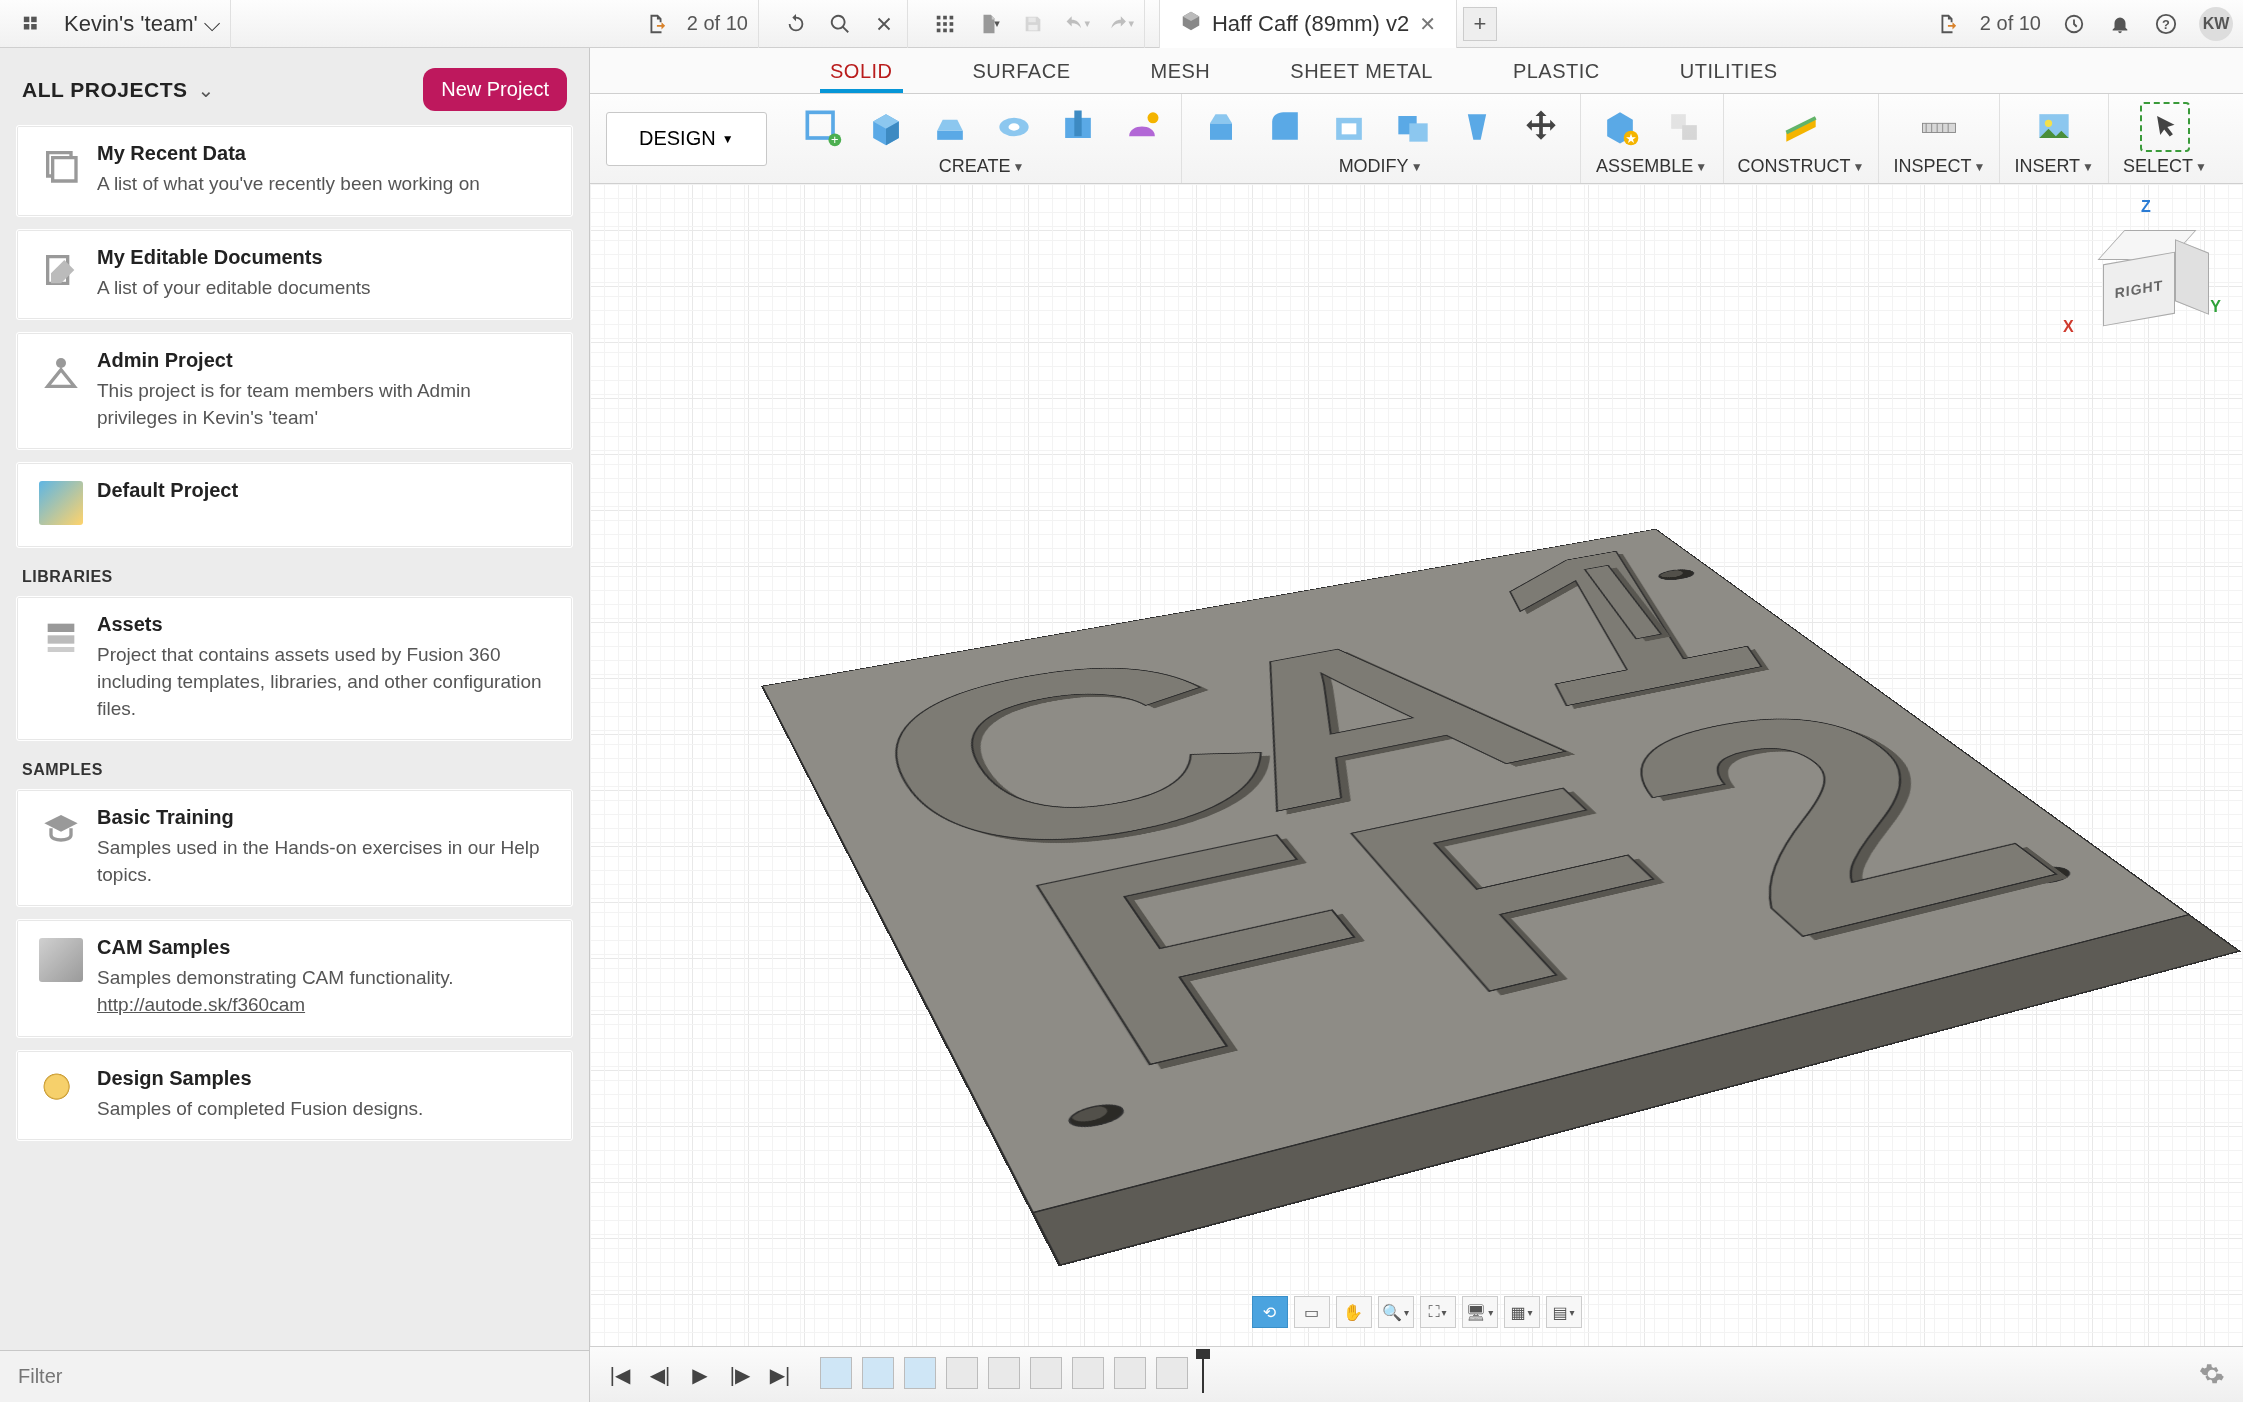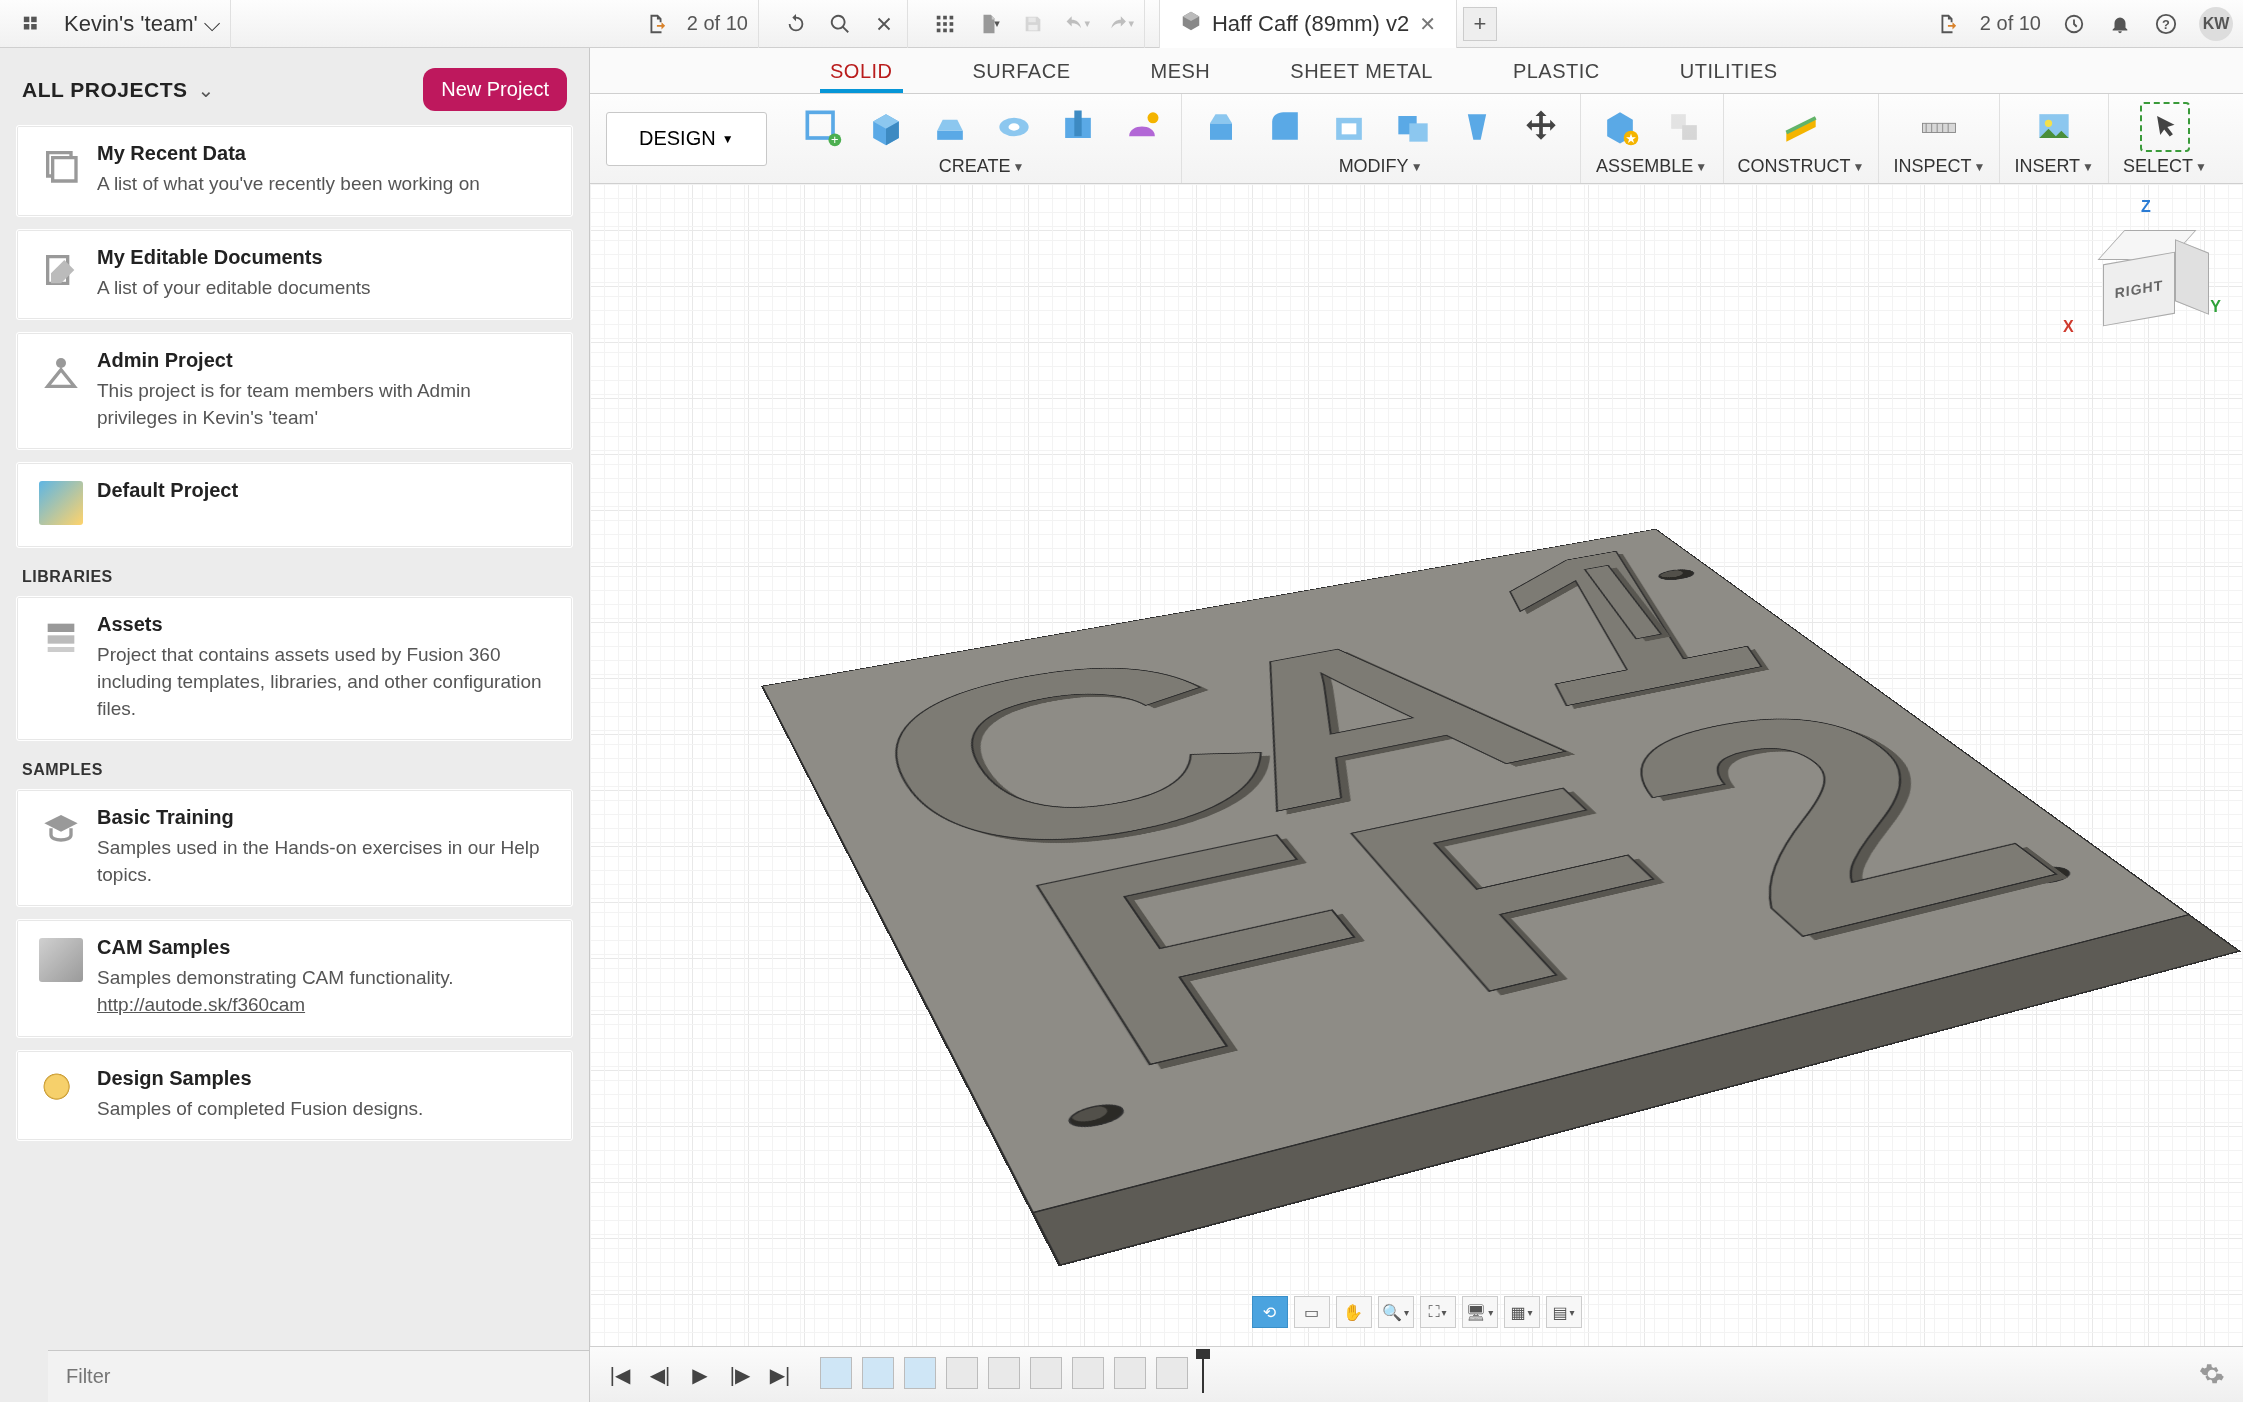--- a/index.html
+++ b/index.html
@@ -30,21 +30,21 @@
 .sidebar-head .spacer{flex:1;}
 .newproj-btn { background:#be185d; color:#fff; border:none; border-radius:12px; padding:10px 18px; font-size:20px; cursor:pointer;}
 .side-scroll { flex:1; overflow-y:auto; padding:0 16px 12px;}
 .section-label { font-weight:700; color:#333; font-size:16px; letter-spacing:.5px; margin:20px 6px 10px;}
 .card { background:#fff; border:1px solid #fff; border-radius:3px; padding:16px 18px 18px 80px; position:relative; margin-bottom:12px; cursor:pointer; min-height:86px; box-shadow:inset 0 0 0 1px #e7e7e7;}
 .card .icon-slot { position:absolute; left:22px; top:18px; width:44px; height:44px; display:flex; align-items:center; justify-content:center;}
 .card .icon-slot svg{width:40px;height:40px;fill:#888;}
 .card .c-title { font-weight:700; color:#222; margin-bottom:6px; font-size:20px;}
 .card .c-desc { color:#555; font-size:19px; line-height:1.4;}
 .card .c-desc a{color:#555;}
-.side-filter { height:52px; border-top:1px solid #c8c8c8; background:#f2f2f2; display:flex; align-items:center; padding:0 18px;margin-left:48px;}
+.side-filter { height:52px; border-top:1px solid #c8c8c8; background:#f2f2f2; display:flex; align-items:center; padding:0 18px;}
 .side-filter input { width:100%; border:none; background:transparent; font-size:20px; color:#666; outline:none;} 
 
 
 .side-scroll::-webkit-scrollbar{width:14px;}
 .side-scroll::-webkit-scrollbar-track{background:#ececec;}
 .side-scroll::-webkit-scrollbar-thumb{background:#b8b8b8;border-radius:7px;}
 
 
 .workspace { flex:1; display:flex; flex-direction:column; position:relative; background:#fff;}
 .ws-tabs { display:flex; align-items:flex-end; height:46px; border-bottom:1px solid #cfcfcf; padding-left:230px; gap:60px; background:#fafafa;}

